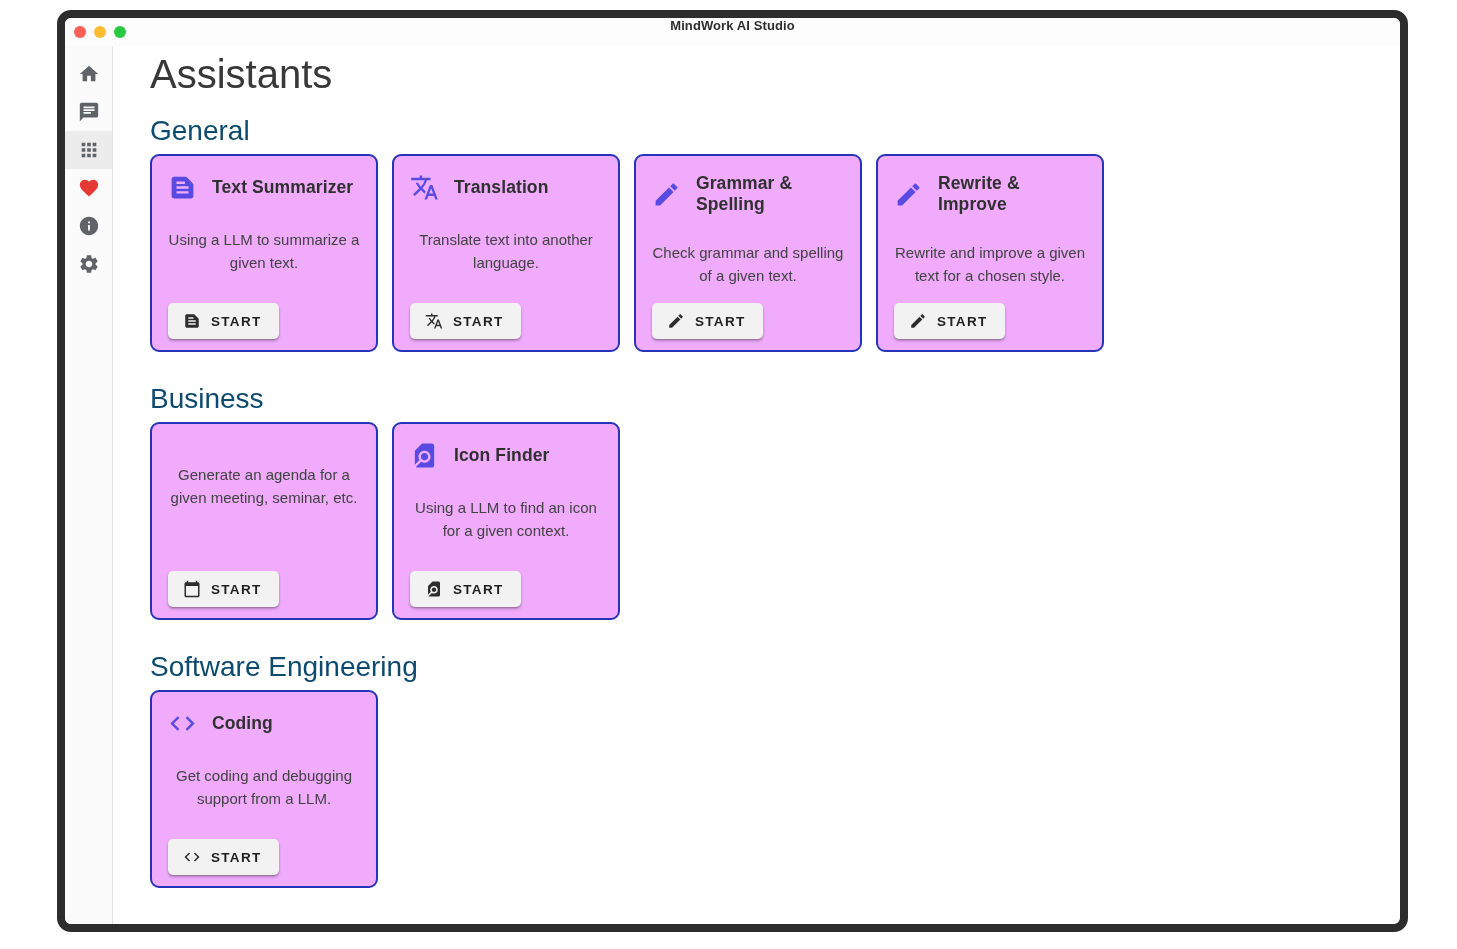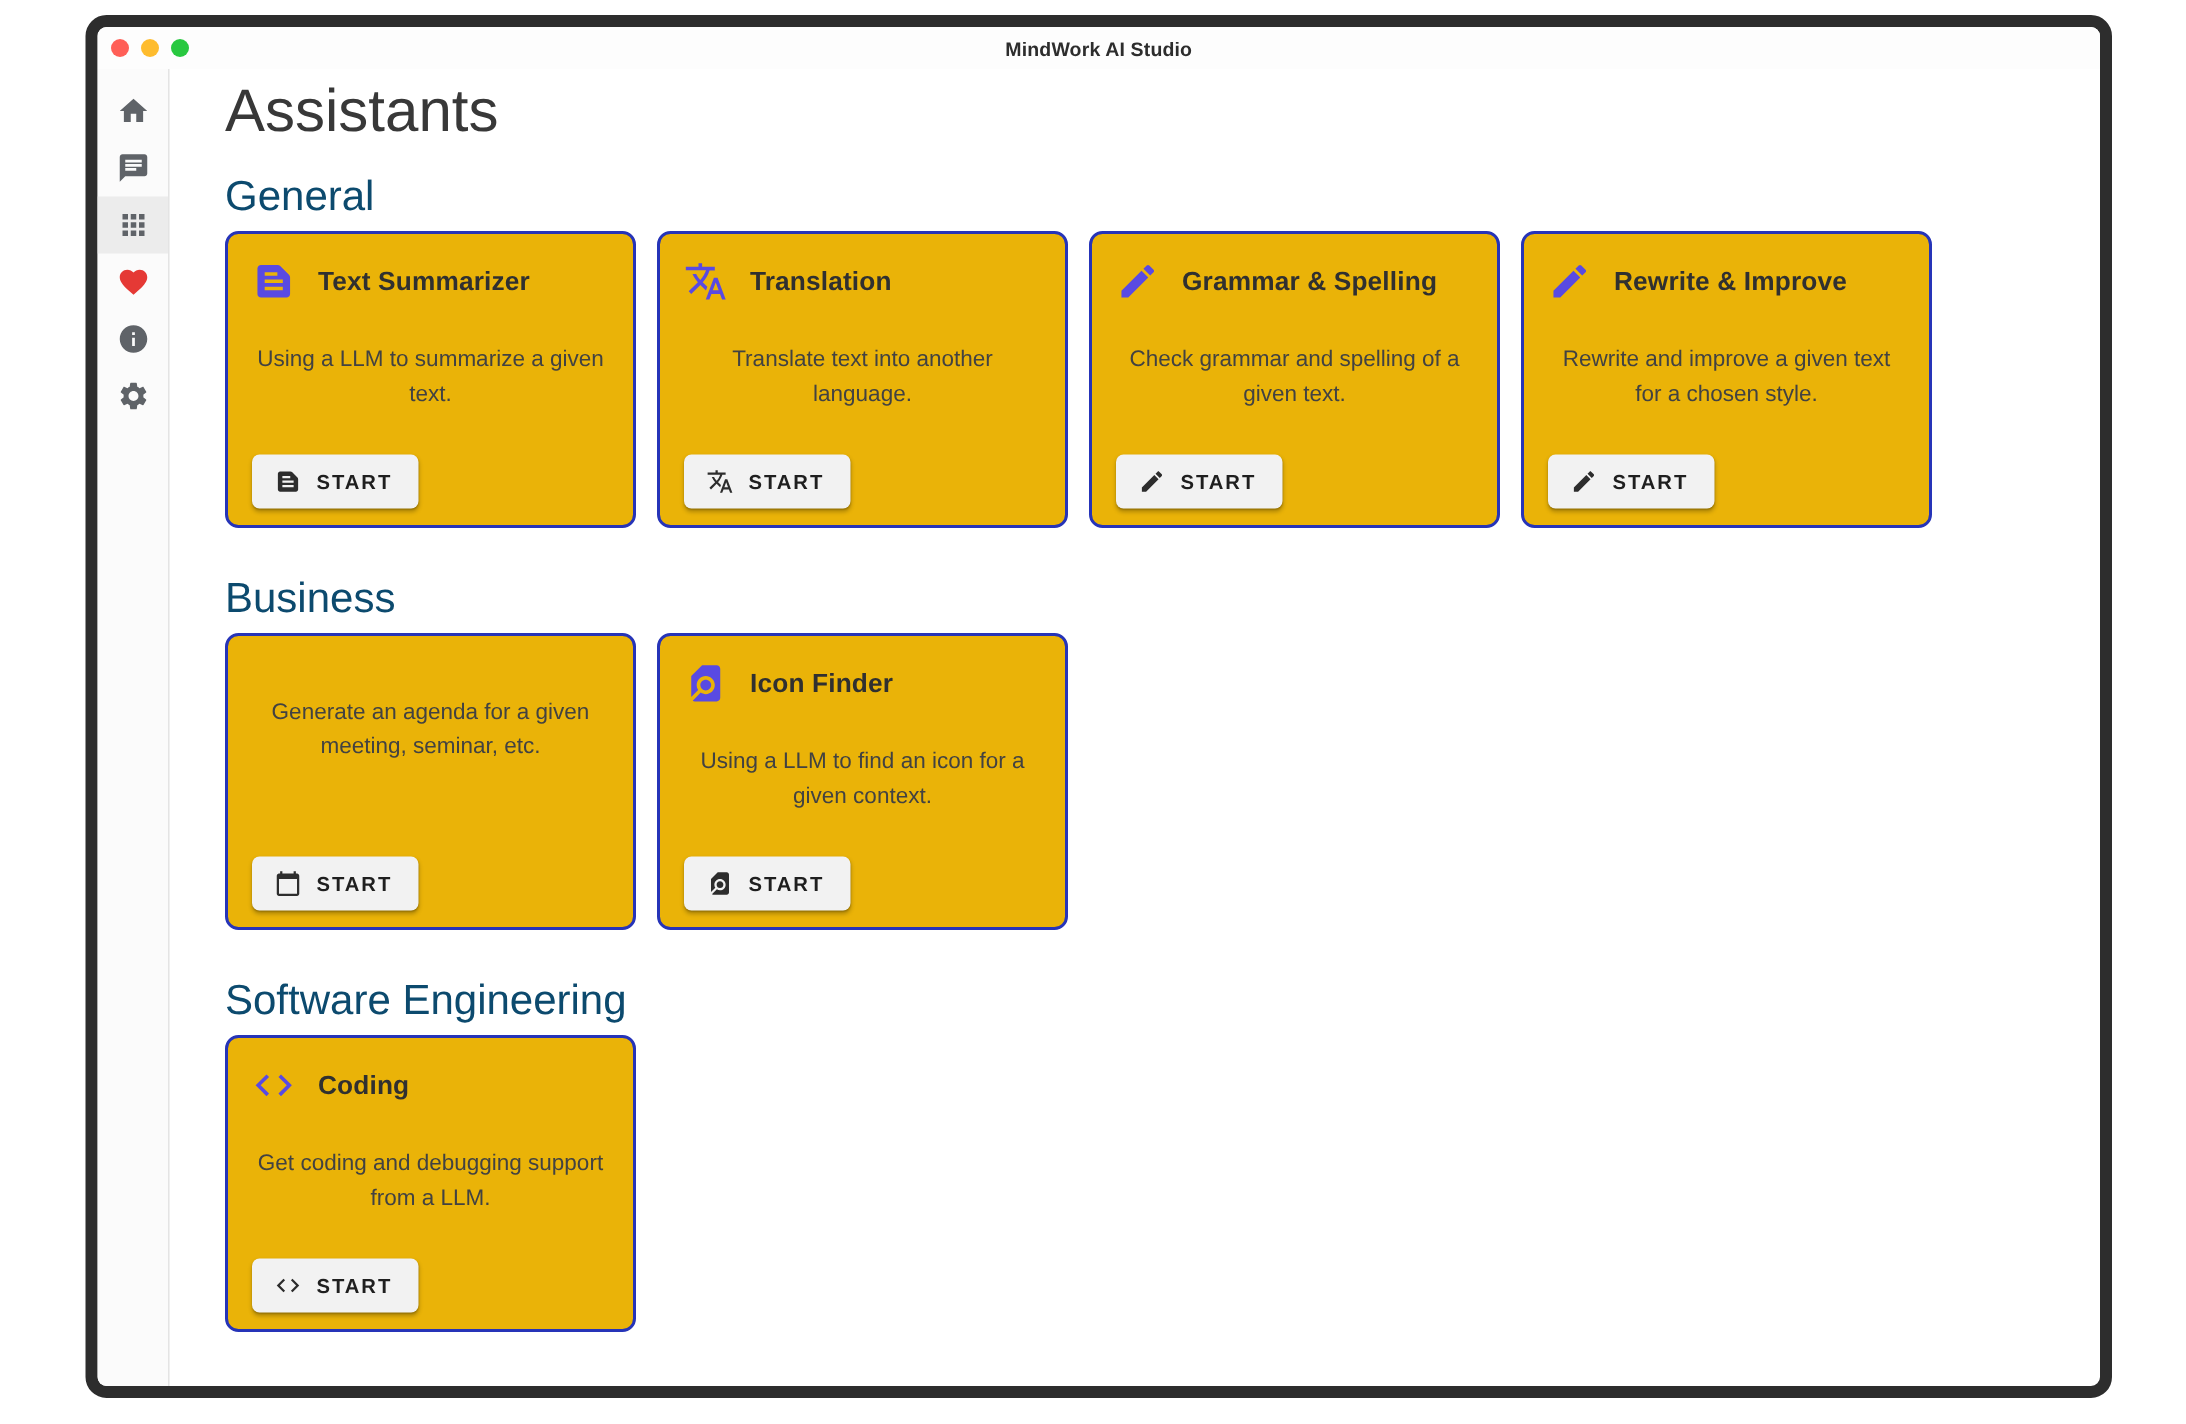--- a/index.html
+++ b/index.html
@@ -17,21 +17,21 @@
     -webkit-font-smoothing:antialiased;
   }
   .app-window{
     position:absolute;left:57px;top:10px;width:1351px;height:922px;
     border:8px solid var(--frame);border-radius:14px;background:#fff;
     overflow:hidden;display:flex;flex-direction:column;
   }
   
   .titlebar{
     height:28px;flex:0 0 28px;position:relative;background:#fdfdfd;
-    display:flex;align-items:center;justify-content:center;
+    display:flex;justify-content:center;
   }
   .traffic{position:absolute;left:9px;top:50%;transform:translateY(-50%);display:flex;gap:8px;}
   .light{width:12px;height:12px;border-radius:50%;padding:0;border:none;cursor:pointer;}
   .titlebar-title{font-size:13px;font-weight:700;color:#2d2d2d;letter-spacing:.1px;}
   
   .window-body{flex:1;display:flex;min-height:0;}
   .sidebar{
     width:48px;flex:0 0 48px;background:#fbfbfb;border-right:1px solid #e4e4e4;
     display:flex;flex-direction:column;padding-top:9px;
   }
@@ -40,21 +40,21 @@
     color:var(--sidebar-icon);cursor:pointer;
   }
   .sidebar-item.active{background:#ececec;}
   .sidebar-item svg{width:22px;height:22px;}
   .main{flex:1;padding:4px 24px 20px 37px;overflow:hidden;}
   .page-title{font-size:40px;line-height:48px;font-weight:400;color:#383838;margin:0 0 14px;}
   .section-heading{font-size:28px;line-height:38px;font-weight:400;color:#0c4a6e;margin:0 0 4px;}
   .card-grid{display:flex;gap:14px;margin:0 0 28px;}
   
   .card{
-    width:274px;height:198px;background:#eab308;border:2px solid var(--card-border);
+    width:228px;height:198px;background:#f0abfc;border:2px solid var(--card-border);
     border-radius:9px;padding:13px 16px 11px;display:flex;flex-direction:column;
   }
   .card-header{display:flex;align-items:center;gap:15px;margin-top:4px;}
   .card-icon{display:flex;color:var(--primary);}
   .card-icon svg{width:29px;height:29px;}
   .card-title{font-size:17.5px;font-weight:700;color:#303030;letter-spacing:.1px;}
   .card-desc{margin-top:27px;font-size:15px;line-height:22.5px;color:#424242;text-align:center;}
   .start-btn{
     margin-top:auto;align-self:flex-start;display:inline-flex;align-items:center;gap:10px;
     background:#f2f2f2;border:none;border-radius:5px;padding:9px 17px 9px 15px;cursor:pointer;

